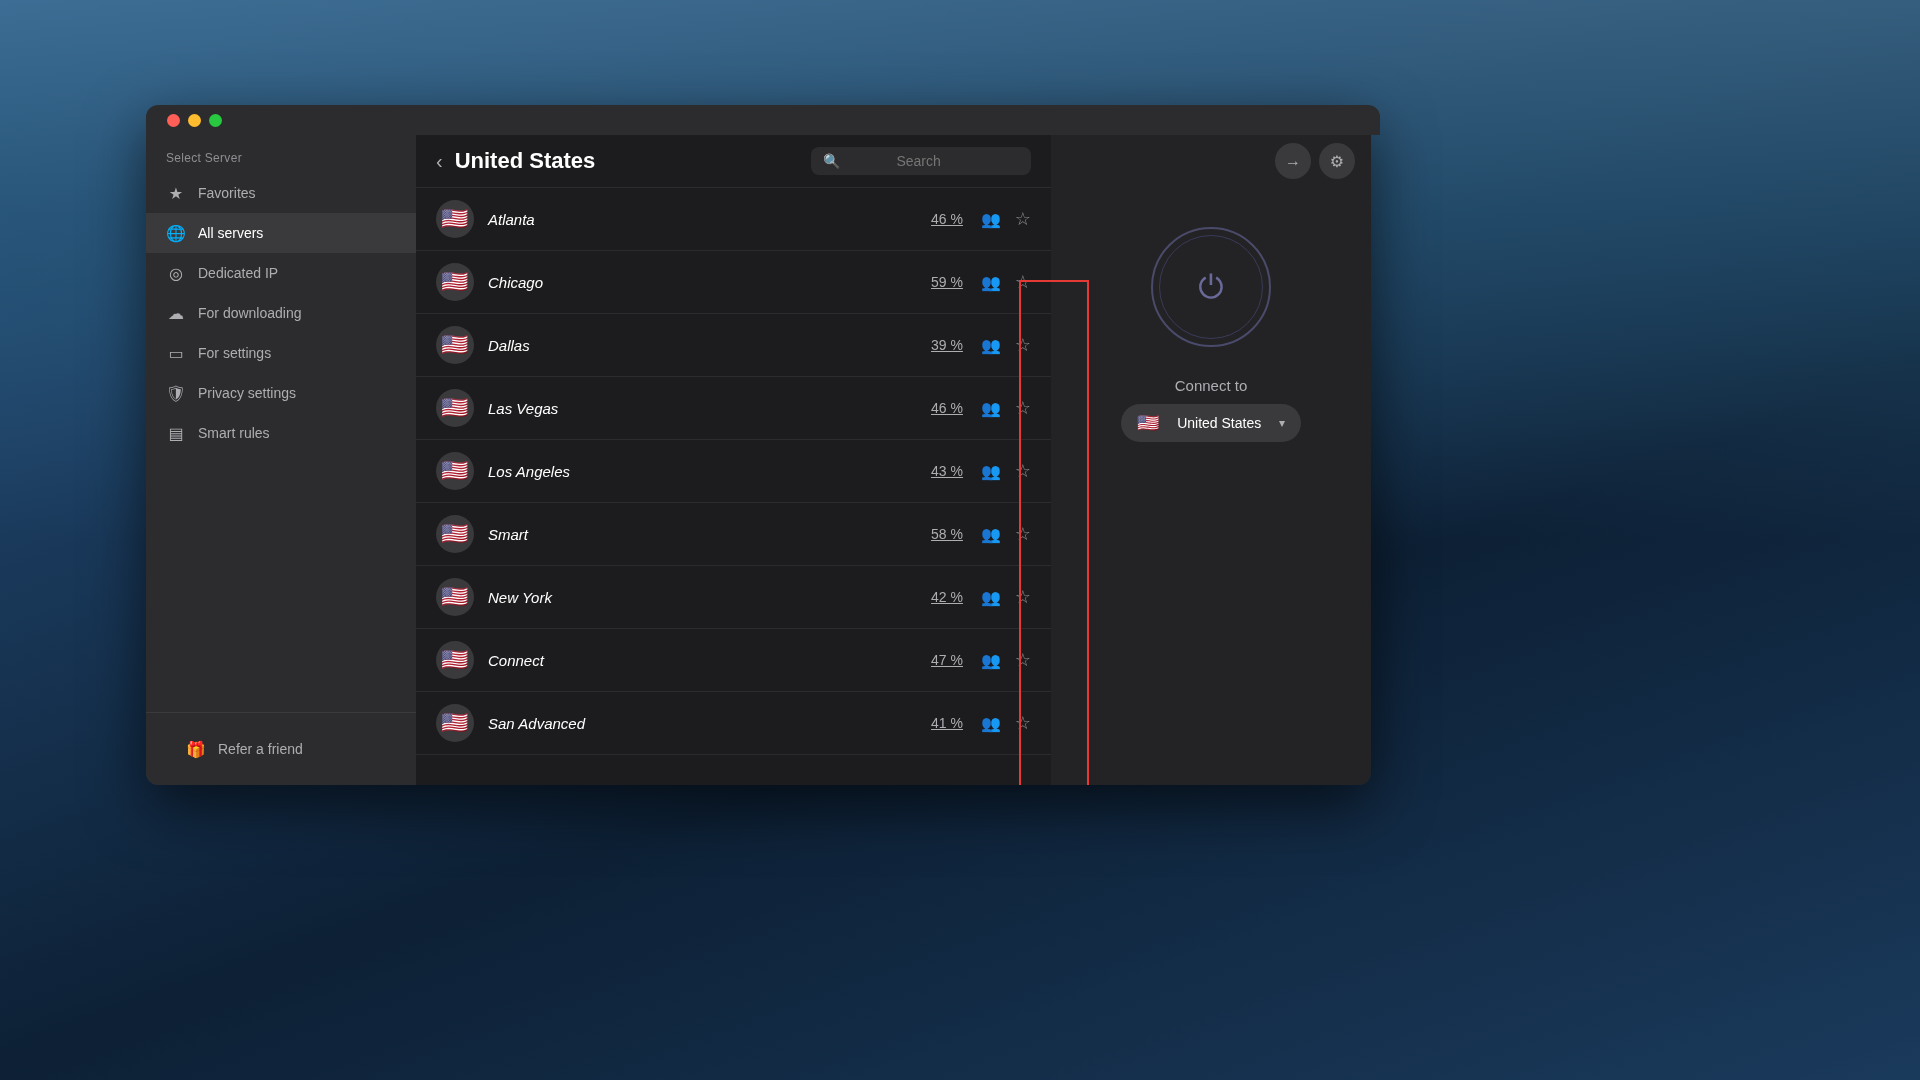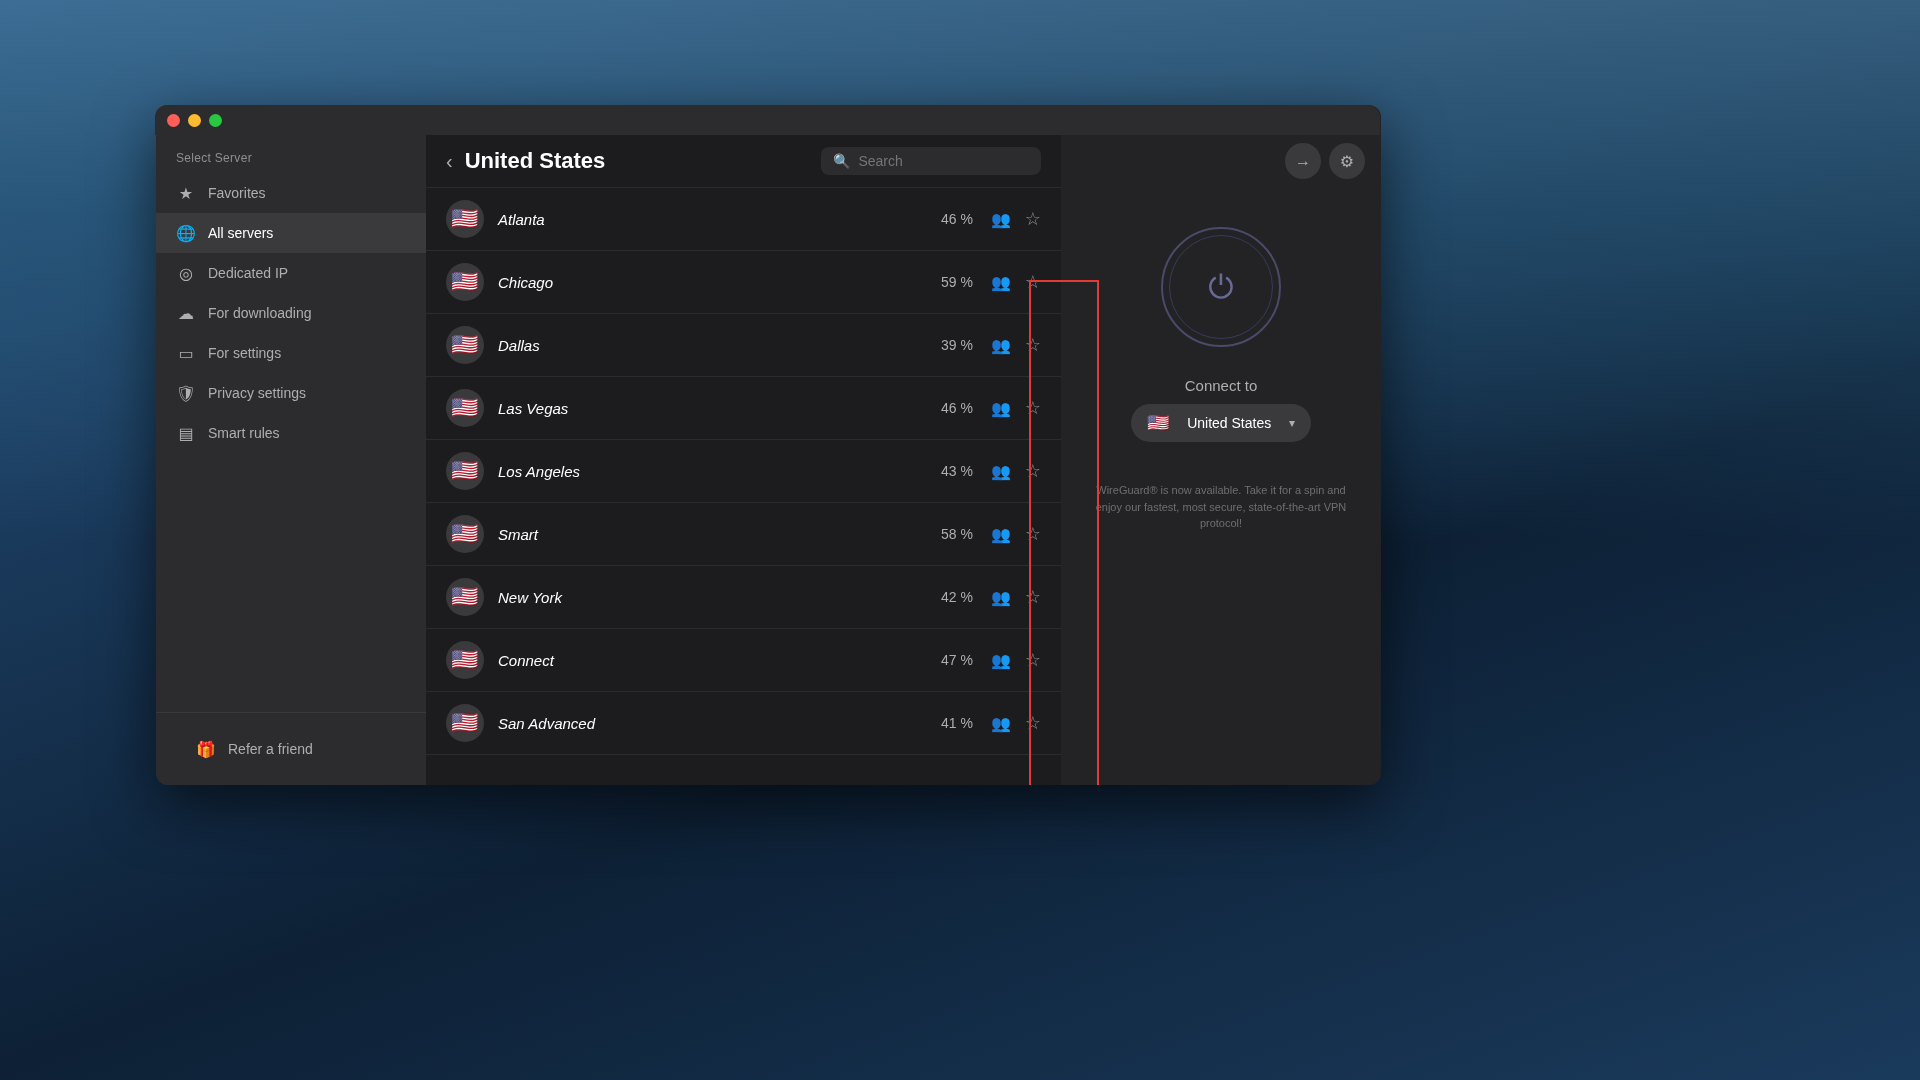--- a/index.html
+++ b/index.html
@@ -20,21 +20,21 @@
     .bg::before {
       content: '';
       position: absolute;
       top: 0; left: 0; right: 0; height: 50%;
       background: linear-gradient(180deg, #4a7a9b 0%, #2a5a7a 40%, transparent 100%);
       opacity: 0.6;
     }
     .app-window {
       position: absolute;
       top: 105px;
-      left: 156px;
+      left: 146px;
       width: 1225px;
       height: 680px;
       border-radius: 12px;
       overflow: hidden;
       display: flex;
       z-index: 10;
       box-shadow: 0 20px 60px rgba(0,0,0,0.6);
     }
     
     .title-bar {
@@ -144,20 +144,21 @@
       gap: 8px;
       width: 220px;
     }
     .search-bar input {
       background: transparent;
       border: none;
       outline: none;
       color: #aeaeb2;
       font-size: 14px;
       width: 100%;
+      margin-left: 48px;
     }
     .search-icon-svg { color: #8e8e93; font-size: 14px; }
 
     
     .server-list {
       flex: 1;
       overflow-y: auto;
       position: relative;
     }
     .server-list::-webkit-scrollbar { width: 6px; }
@@ -194,20 +195,21 @@
     .server-load {
       color: #aeaeb2;
       font-size: 14px;
       width: 52px;
       text-align: right;
       margin-right: 10px;
       padding: 2px 8px;
       background: transparent;
       position: relative;
       z-index: 1;
+      text-decoration: underline;
     }
     .load-highlight-box {
       position: absolute;
       top: 175px;
       left: 873px;
       width: 70px;
       height: 568px;
       border: 2.5px solid #e53935;
       z-index: 5;
       pointer-events: none;
@@ -463,18 +465,15 @@
     </div>
 
     <div class="connect-label">Connect to</div>
 
     <button class="connect-btn">
       <span class="flag">🇺🇸</span>
       <span>United States</span>
       <span class="chevron">▾</span>
     </button>
 
-    <div class="wireguard-note">
-      <span>WireGuard® is now available. Take it for a spin and enjoy our fastest, most secure, state-of-the-art VPN protocol!</span>
-    </div>
   </div>
 
 </div>
 
 </body></html>

